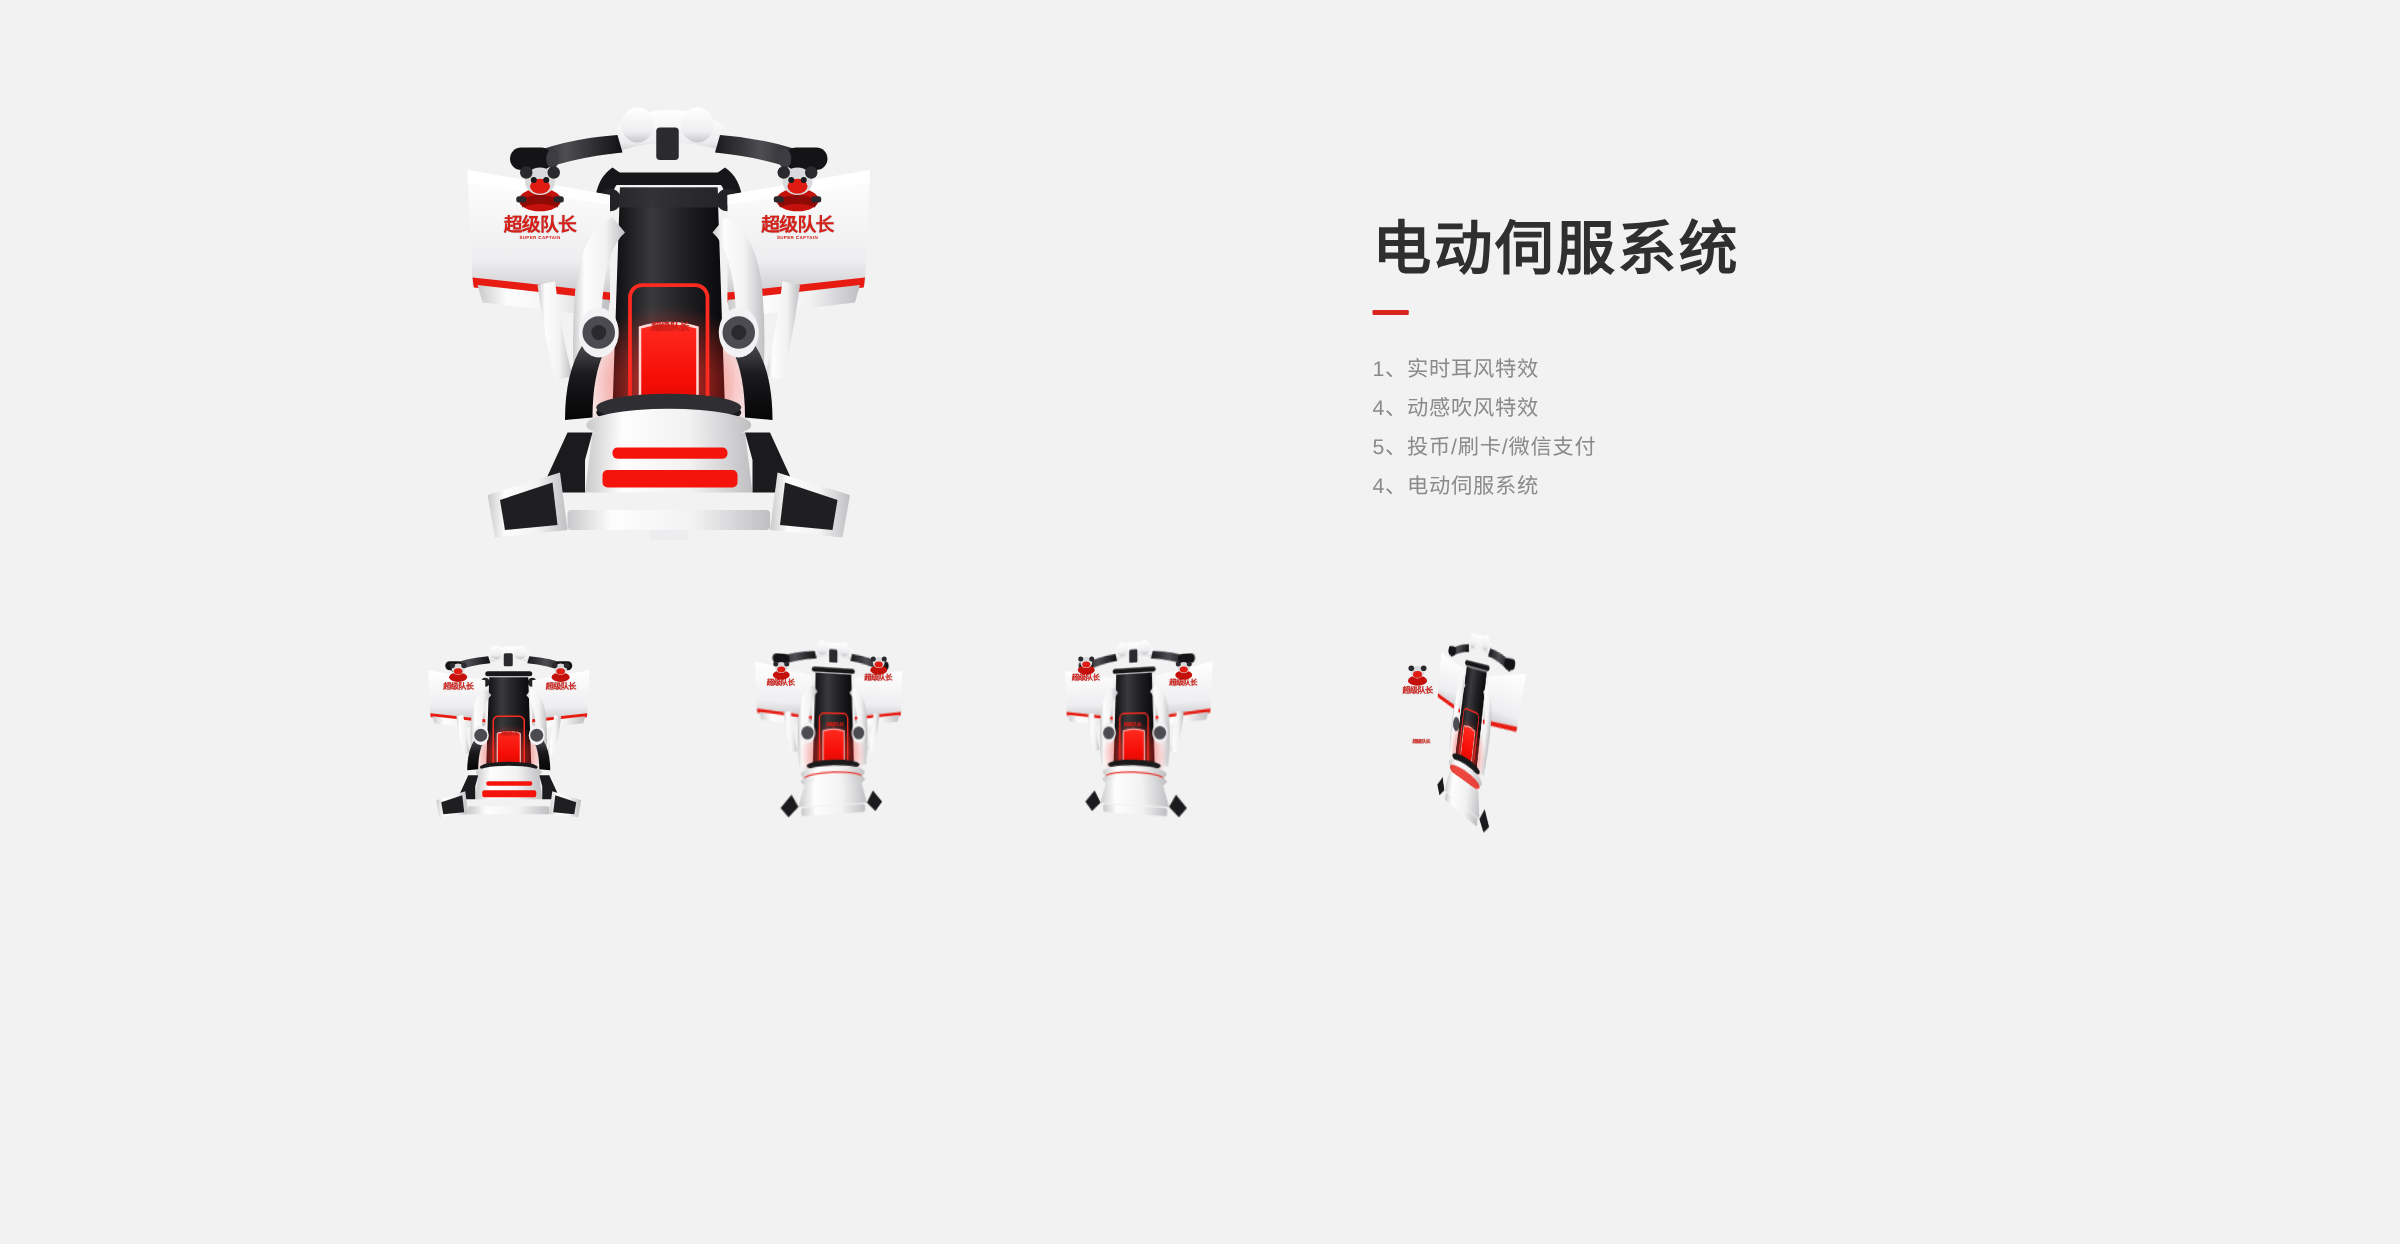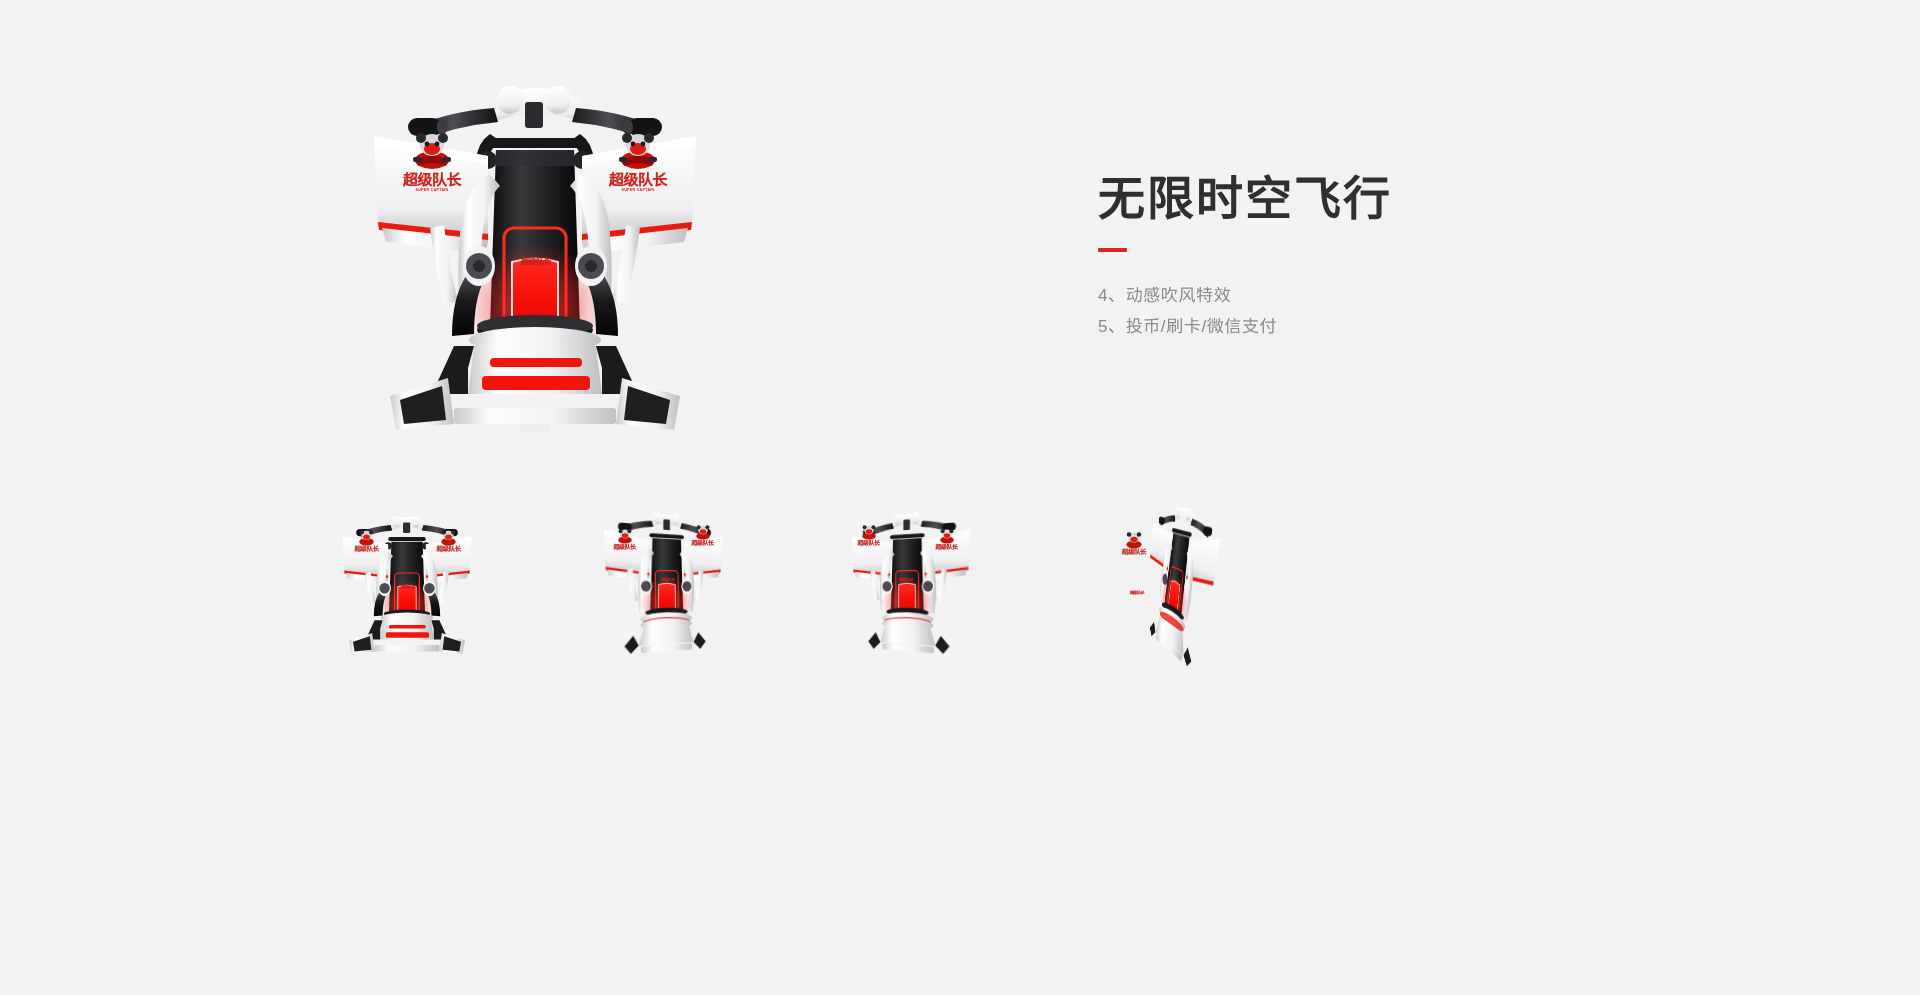--- a/index.html
+++ b/index.html
@@ -438,21 +438,23 @@
         <ellipse cx="22" cy="19" rx="8" ry="6" fill="#e01b12"></ellipse>
       </svg>
       <div class="bword" style="font-size:6.5px;">超级队长</div>
     </div>
     <div class="badge" style="left:20px;top:94px;width:24px;height:8px;">
       <div class="bword" style="font-size:4px;">超级队长</div>
     </div>
   </div>
 
   <div class="info">
-    <h1 class="title">无限时空飞行</h1>
+    <h1 class="title">电动伺服系统</h1>
     <div class="rule"></div>
     <div class="features">
+      <div class="feat">1、实时耳风特效</div>
       <div class="feat">4、动感吹风特效</div>
       <div class="feat">5、投币/刷卡/微信支付</div>
+      <div class="feat">4、电动伺服系统</div>
     </div>
   </div>
 
 </div>
 
 </body></html>

